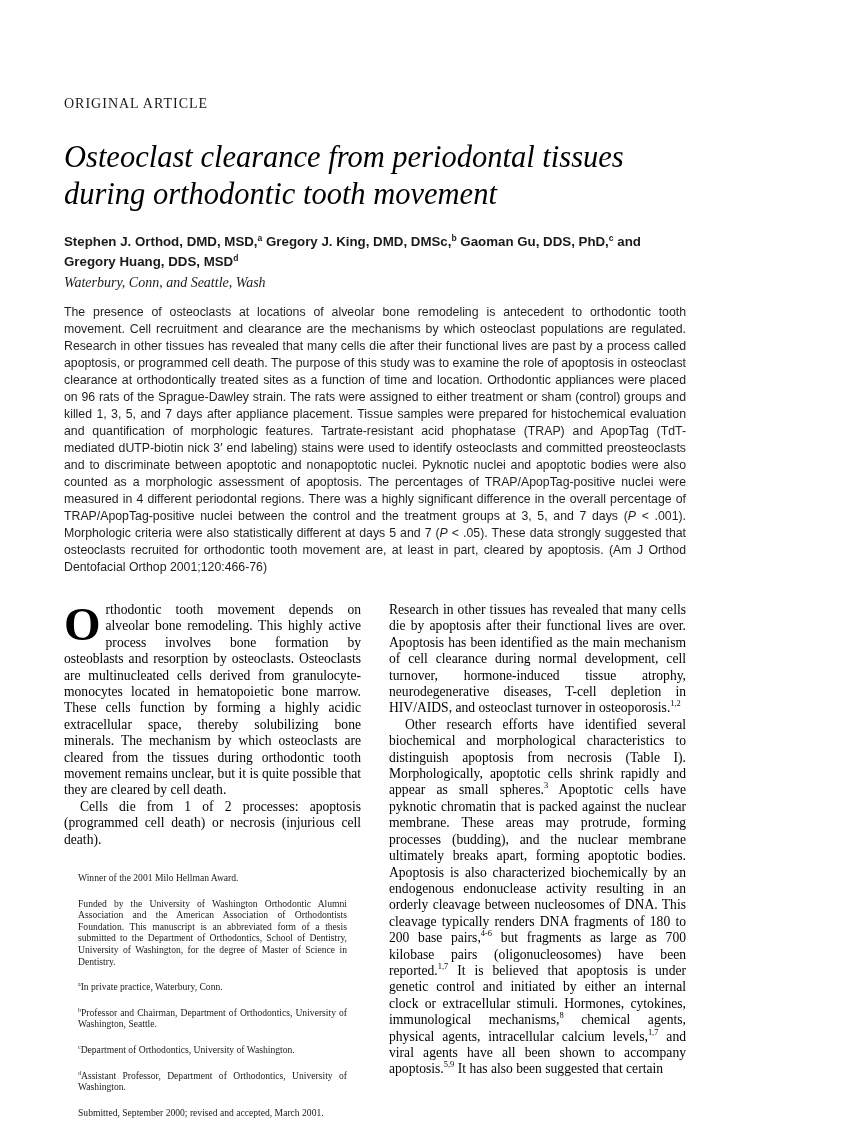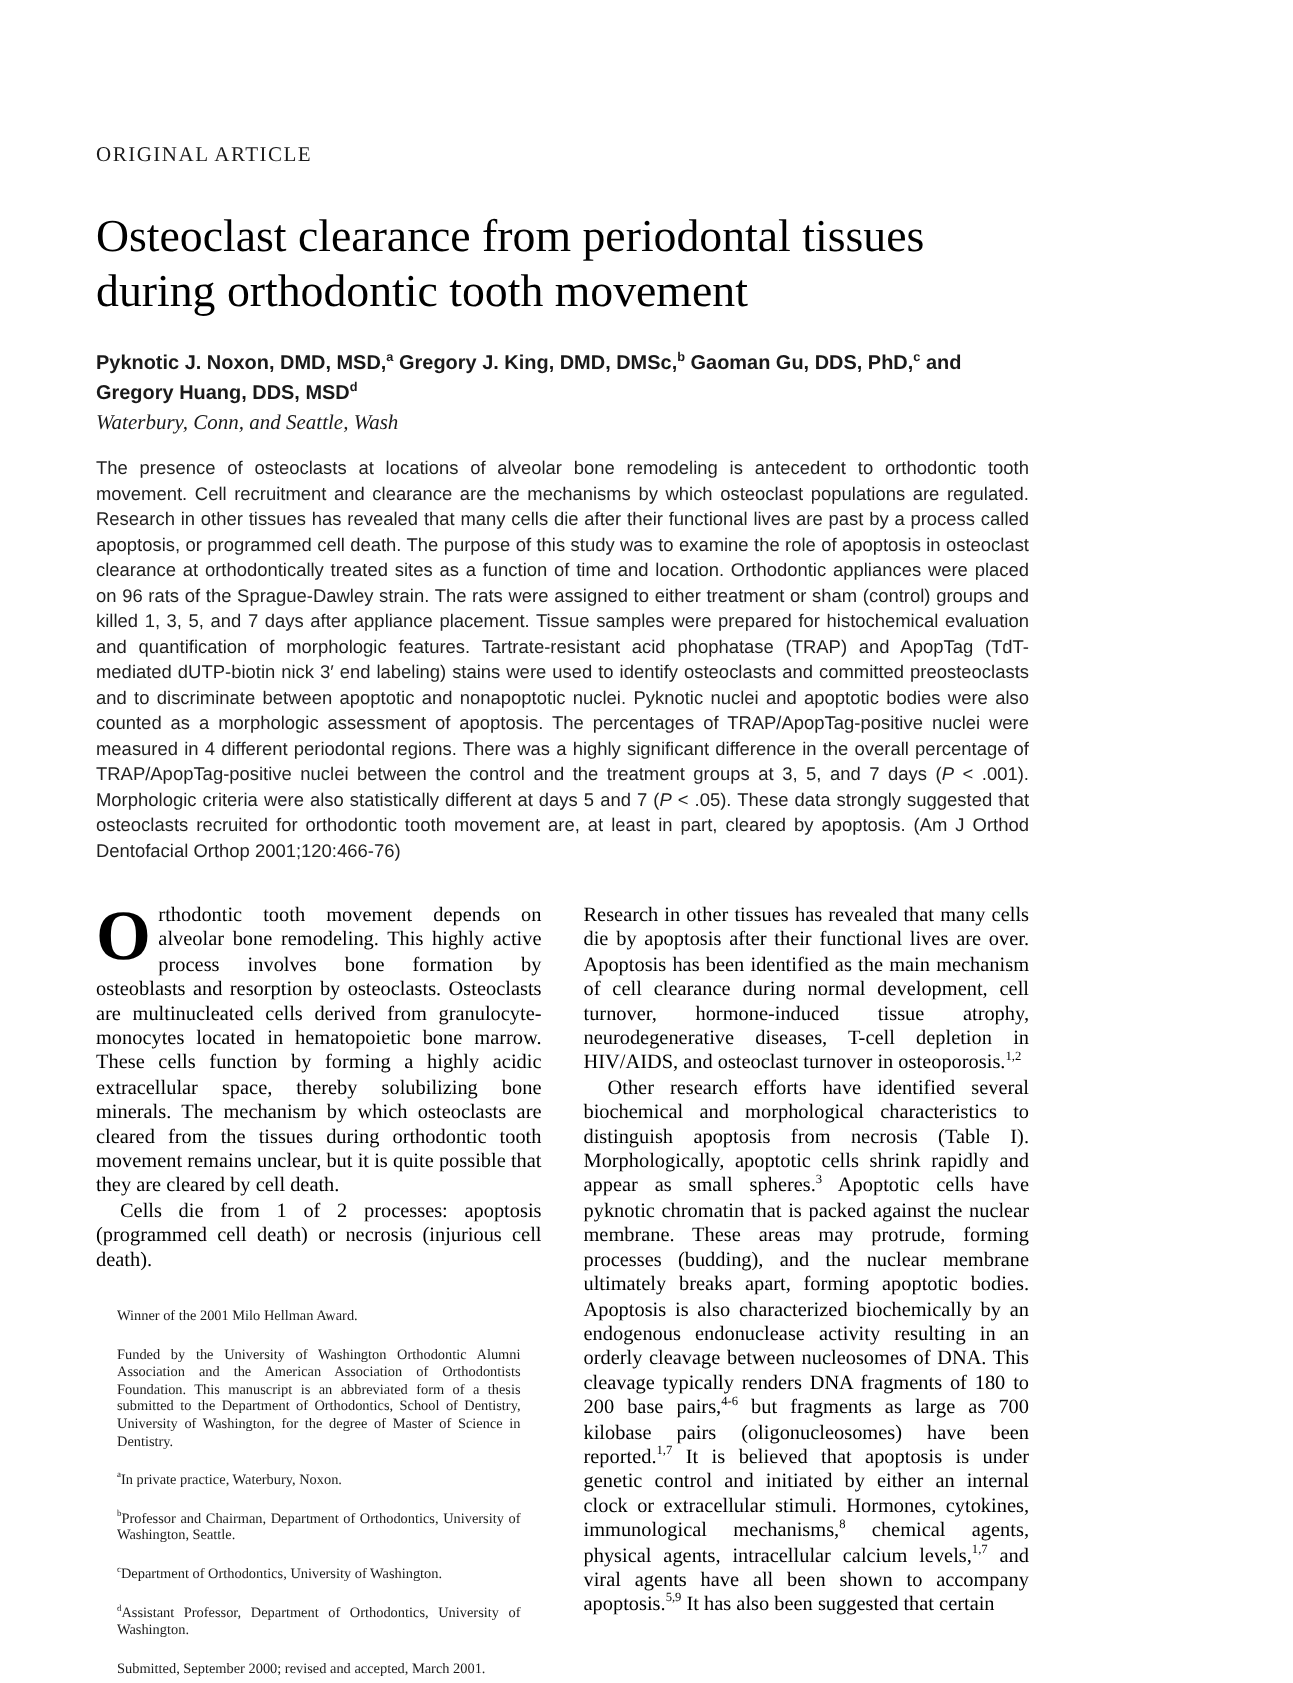--- a/index.html
+++ b/index.html
@@ -9,21 +9,21 @@
     color: #111;
     overflow: hidden;
   }
   .page { padding: 96px 120px 0 64px; width: 622px; }
 
   .kicker {
     font-size: 14px; letter-spacing: 1px; color: #1a1a1a;
   }
   .title {
     font-size: 30.5px; font-weight: normal; line-height: 37px;
-    margin: 27px 0 0 0; color: #000;
+    margin: 27px 0 0 0; color: #000; font-style: italic;
   }
   .authors {
     font-family: "Liberation Sans", sans-serif;
     font-weight: bold; font-size: 13.3px; line-height: 20px;
     margin-top: 19px; color: #1a1a1a;
   }
   .authors sup { font-size: 8.5px; }
   .affiliation {
     font-style: italic; font-size: 14px; margin-top: 3px; color: #1a1a1a;
   }
@@ -57,38 +57,38 @@
 </head>
 <body>
 
 <div class="page">
 
   <div class="kicker">ORIGINAL ARTICLE</div>
 
   <h1 class="title">Osteoclast clearance from periodontal tissues during orthodontic tooth movement</h1>
 
   <div class="authors">
-    <div><span>Pyknotic J. Noxon, DMD, MSD,</span><sup>a</sup><span> Gregory J. King, DMD, DMSc,</span><sup>b</sup><span> Gaoman Gu, DDS, PhD,</span><sup>c</sup><span> and</span></div>
+    <div><span>Stephen J. Orthod, DMD, MSD,</span><sup>a</sup><span> Gregory J. King, DMD, DMSc,</span><sup>b</sup><span> Gaoman Gu, DDS, PhD,</span><sup>c</sup><span> and</span></div>
     <div><span>Gregory Huang, DDS, MSD</span><sup>d</sup></div>
   </div>
 
   <div class="affiliation">Waterbury, Conn, and Seattle, Wash</div>
 
   <div class="abstract"><span>The presence of osteoclasts at locations of alveolar bone remodeling is antecedent to orthodontic tooth movement. Cell recruitment and clearance are the mechanisms by which osteoclast populations are regulated. Research in other tissues has revealed that many cells die after their functional lives are past by a process called apoptosis, or programmed cell death. The purpose of this study was to examine the role of apoptosis in osteoclast clearance at orthodontically treated sites as a function of time and location. Orthodontic appliances were placed on 96 rats of the Sprague-Dawley strain. The rats were assigned to either treatment or sham (control) groups and killed 1, 3, 5, and 7 days after appliance placement. Tissue samples were prepared for histochemical evaluation and quantification of morphologic features. Tartrate-resistant acid phophatase (TRAP) and ApopTag (TdT-mediated dUTP-biotin nick 3′ end labeling) stains were used to identify osteoclasts and committed preosteoclasts and to discriminate between apoptotic and nonapoptotic nuclei. Pyknotic nuclei and apoptotic bodies were also counted as a morphologic assessment of apoptosis. The percentages of TRAP/ApopTag-positive nuclei were measured in 4 different periodontal regions. There was a highly significant difference in the overall percentage of TRAP/ApopTag-positive nuclei between the control and the treatment groups at 3, 5, and 7 days (</span><span style="font-style: italic;">P</span><span> &lt; .001). Morphologic criteria were also statistically different at days 5 and 7 (</span><span style="font-style: italic;">P</span><span> &lt; .05). These data strongly suggested that osteoclasts recruited for orthodontic tooth movement are, at least in part, cleared by apoptosis. (Am J Orthod Dentofacial Orthop 2001;120:466-76)</span></div>
 
   <div class="columns">
 
     <div class="col">
       <p><span class="dropcap">O</span><span>rthodontic tooth movement depends on alveolar bone remodeling. This highly active process involves bone formation by osteoblasts and resorption by osteoclasts. Osteoclasts are multinucleated cells derived from granulocyte-monocytes located in hematopoietic bone marrow. These cells function by forming a highly acidic extracellular space, thereby solubilizing bone minerals. The mechanism by which osteoclasts are cleared from the tissues during orthodontic tooth movement remains unclear, but it is quite possible that they are cleared by cell death.</span></p>
       <p class="indent">Cells die from 1 of 2 processes: apoptosis (programmed cell death) or necrosis (injurious cell death).</p>
 
       <div class="footnotes">
         <p><span>Winner of the 2001 Milo Hellman Award.</span></p>
         <p><span>Funded by the University of Washington Orthodontic Alumni Association and the American Association of Orthodontists Foundation. This manuscript is an abbreviated form of a thesis submitted to the Department of Orthodontics, School of Dentistry, University of Washington, for the degree of Master of Science in Dentistry.</span></p>
-        <p><sup>a</sup><span>In private practice, Waterbury, Noxon.</span></p>
+        <p><sup>a</sup><span>In private practice, Waterbury, Conn.</span></p>
         <p><sup>b</sup><span>Professor and Chairman, Department of Orthodontics, University of Washington, Seattle.</span></p>
         <p><sup>c</sup><span>Department of Orthodontics, University of Washington.</span></p>
         <p><sup>d</sup><span>Assistant Professor, Department of Orthodontics, University of Washington.</span></p>
         <p><span>Submitted, September 2000; revised and accepted, March 2001.</span></p>
         <p><span>Copyright © 2001 by the American Association of Orthodontists.</span></p>
         <p><span>0889-5406/1996/$35.00 + 0  </span><span style="font-weight: bold;">3/1/117912</span></p>
         <p><span>doi:10.1067/mod.2001.117912</span></p>
       </div>
     </div>
 

